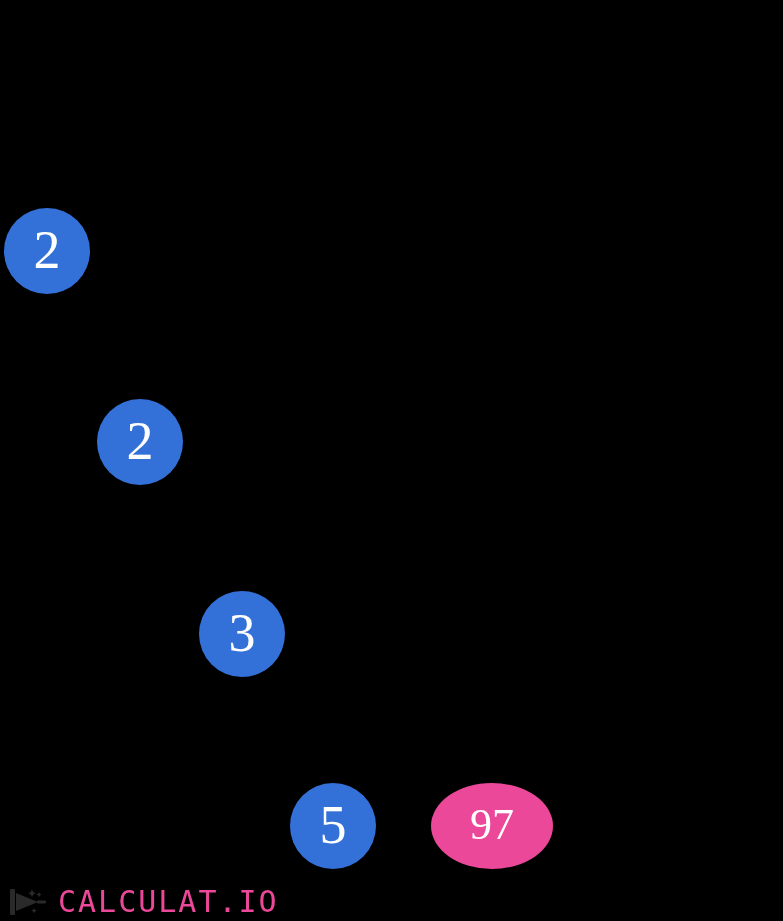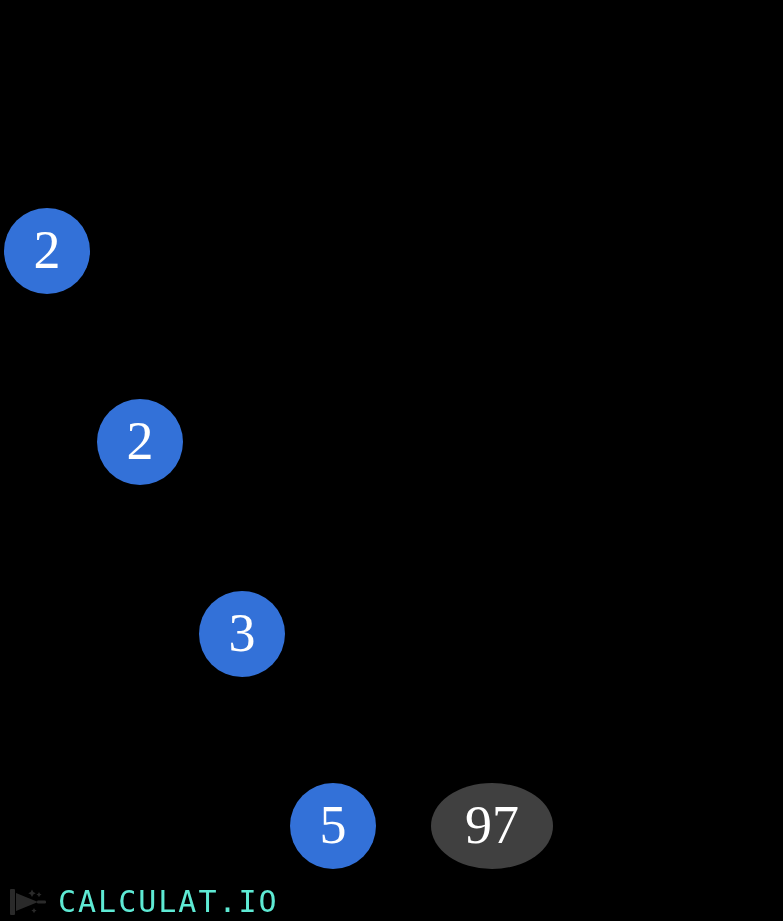--- a/index.html
+++ b/index.html
@@ -59,21 +59,21 @@
   }
   #watermark .wm-logo {
     display: block;
     width: 42px;
     height: 30px;
   }
   #watermark .wm-text {
     font-family: "DejaVu Sans Mono", "Liberation Mono", monospace;
     font-size: 30px;
     letter-spacing: 2px;
-    color: #5eead4;
+    color: #ec4899;
     line-height: 1;
     font-weight: 400;
   }
 </style>
 </head>
 <body>
 
 <div id="canvas">
 
   <svg id="edges" viewBox="0 0 783 921" xmlns="http://www.w3.org/2000/svg" aria-hidden="true">
@@ -98,21 +98,21 @@
   </div>
 
   <div class="node" style="left:199px; top:591px; width:86px; height:86px; font-size:54px; background:#3371d8; border-radius:50%;">
     <span class="node-label">3</span>
   </div>
 
   <div class="node" style="left:290px; top:783px; width:86px; height:86px; font-size:54px; background:#3371d8; border-radius:50%;">
     <span class="node-label">5</span>
   </div>
 
-  <div class="node" style="left:431px; top:783px; width:122px; height:86px; font-size:54px; background:#404040; border-radius:50%;">
+  <div class="node" style="left:431px; top:783px; width:122px; height:86px; font-size:44px; background:#ec4899; border-radius:50%;">
     <span class="node-label">97</span>
   </div>
 
   <div id="watermark">
     <svg class="wm-logo" viewBox="0 0 42 30" xmlns="http://www.w3.org/2000/svg" aria-hidden="true">
       <g fill="#2a2a2a">
         <rect x="2" y="2" width="5" height="26" rx="1"></rect>
         <path d="M 8 6 L 8 24 L 30 15 Z"></path>
         <rect x="29" y="13.5" width="9" height="3" rx="1.2"></rect>
         <path d="M 24 2.5 l 1.3 2.4 2.4 1.3 -2.4 1.3 -1.3 2.4 -1.3 -2.4 -2.4 -1.3 2.4 -1.3 z"></path>

